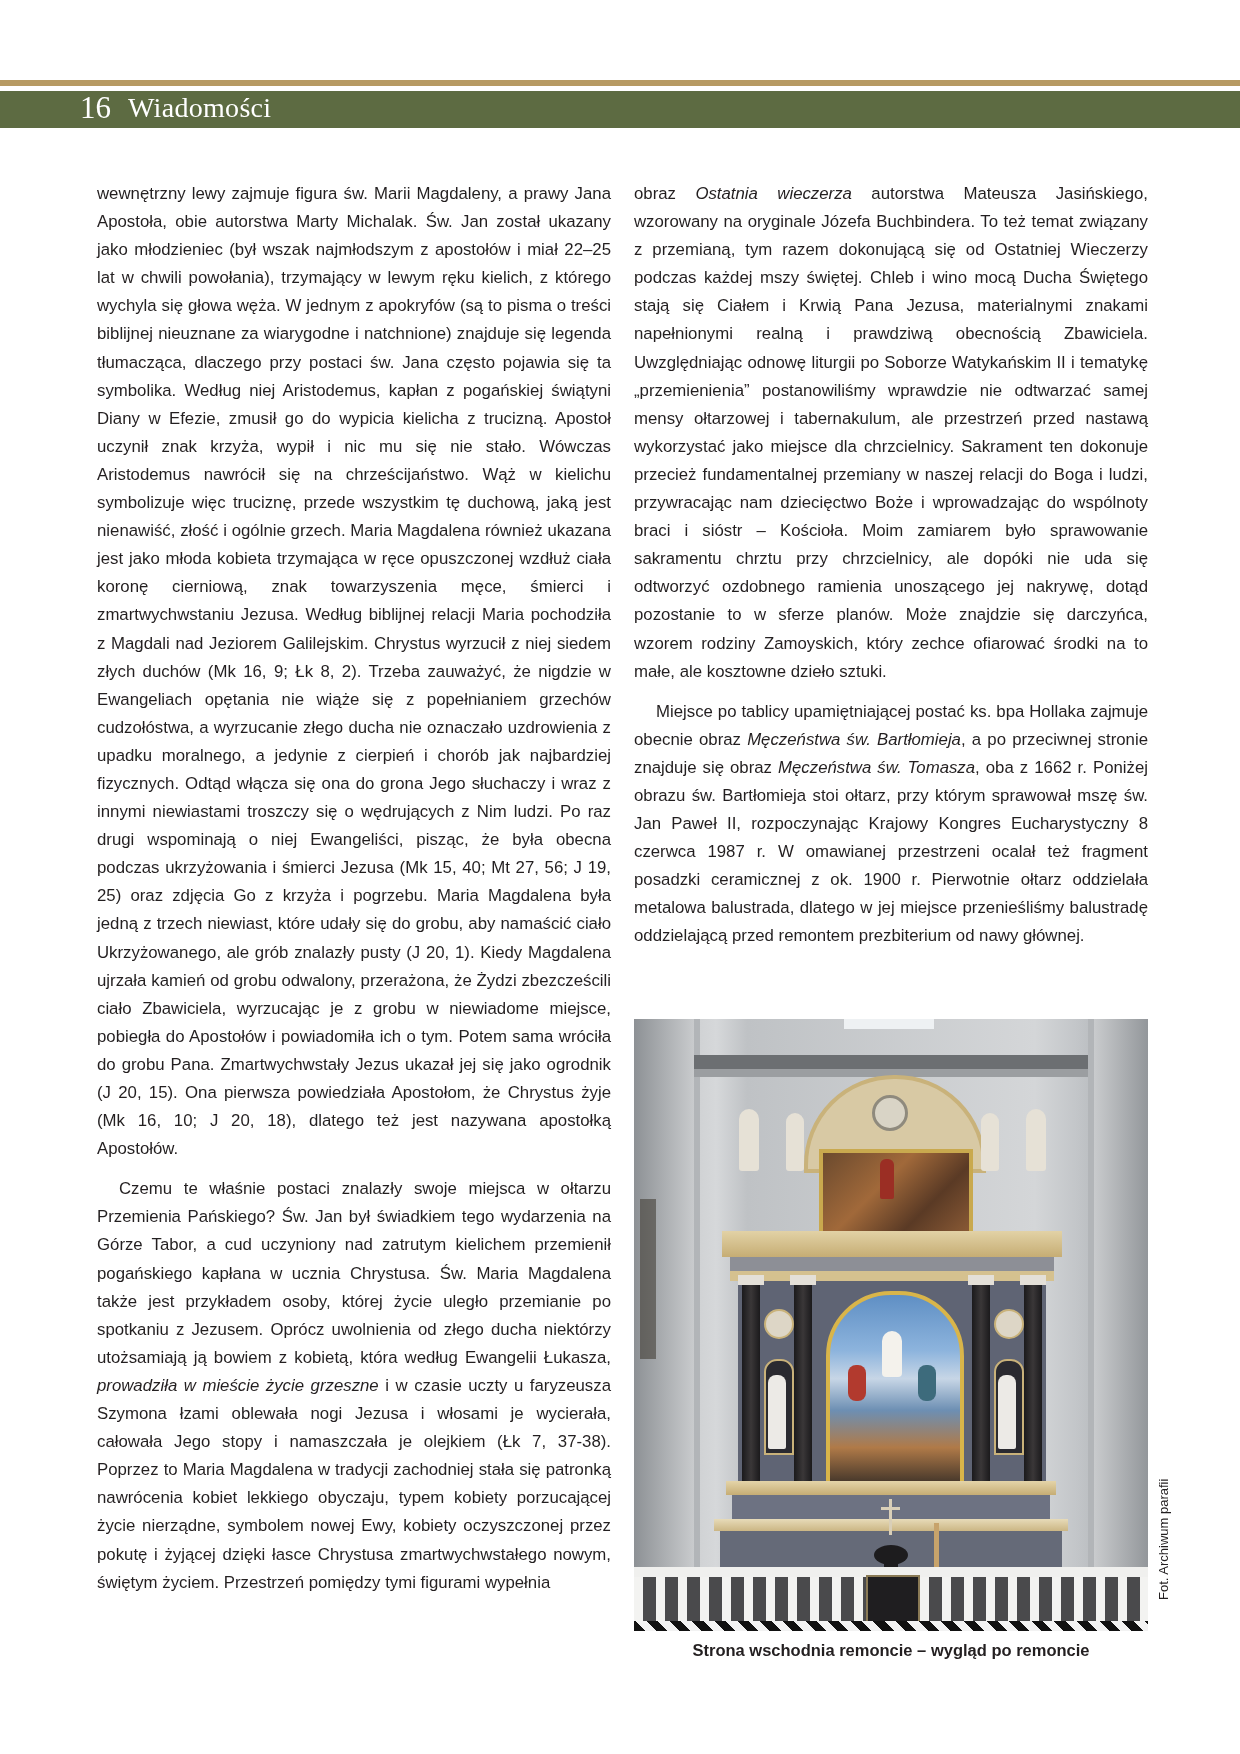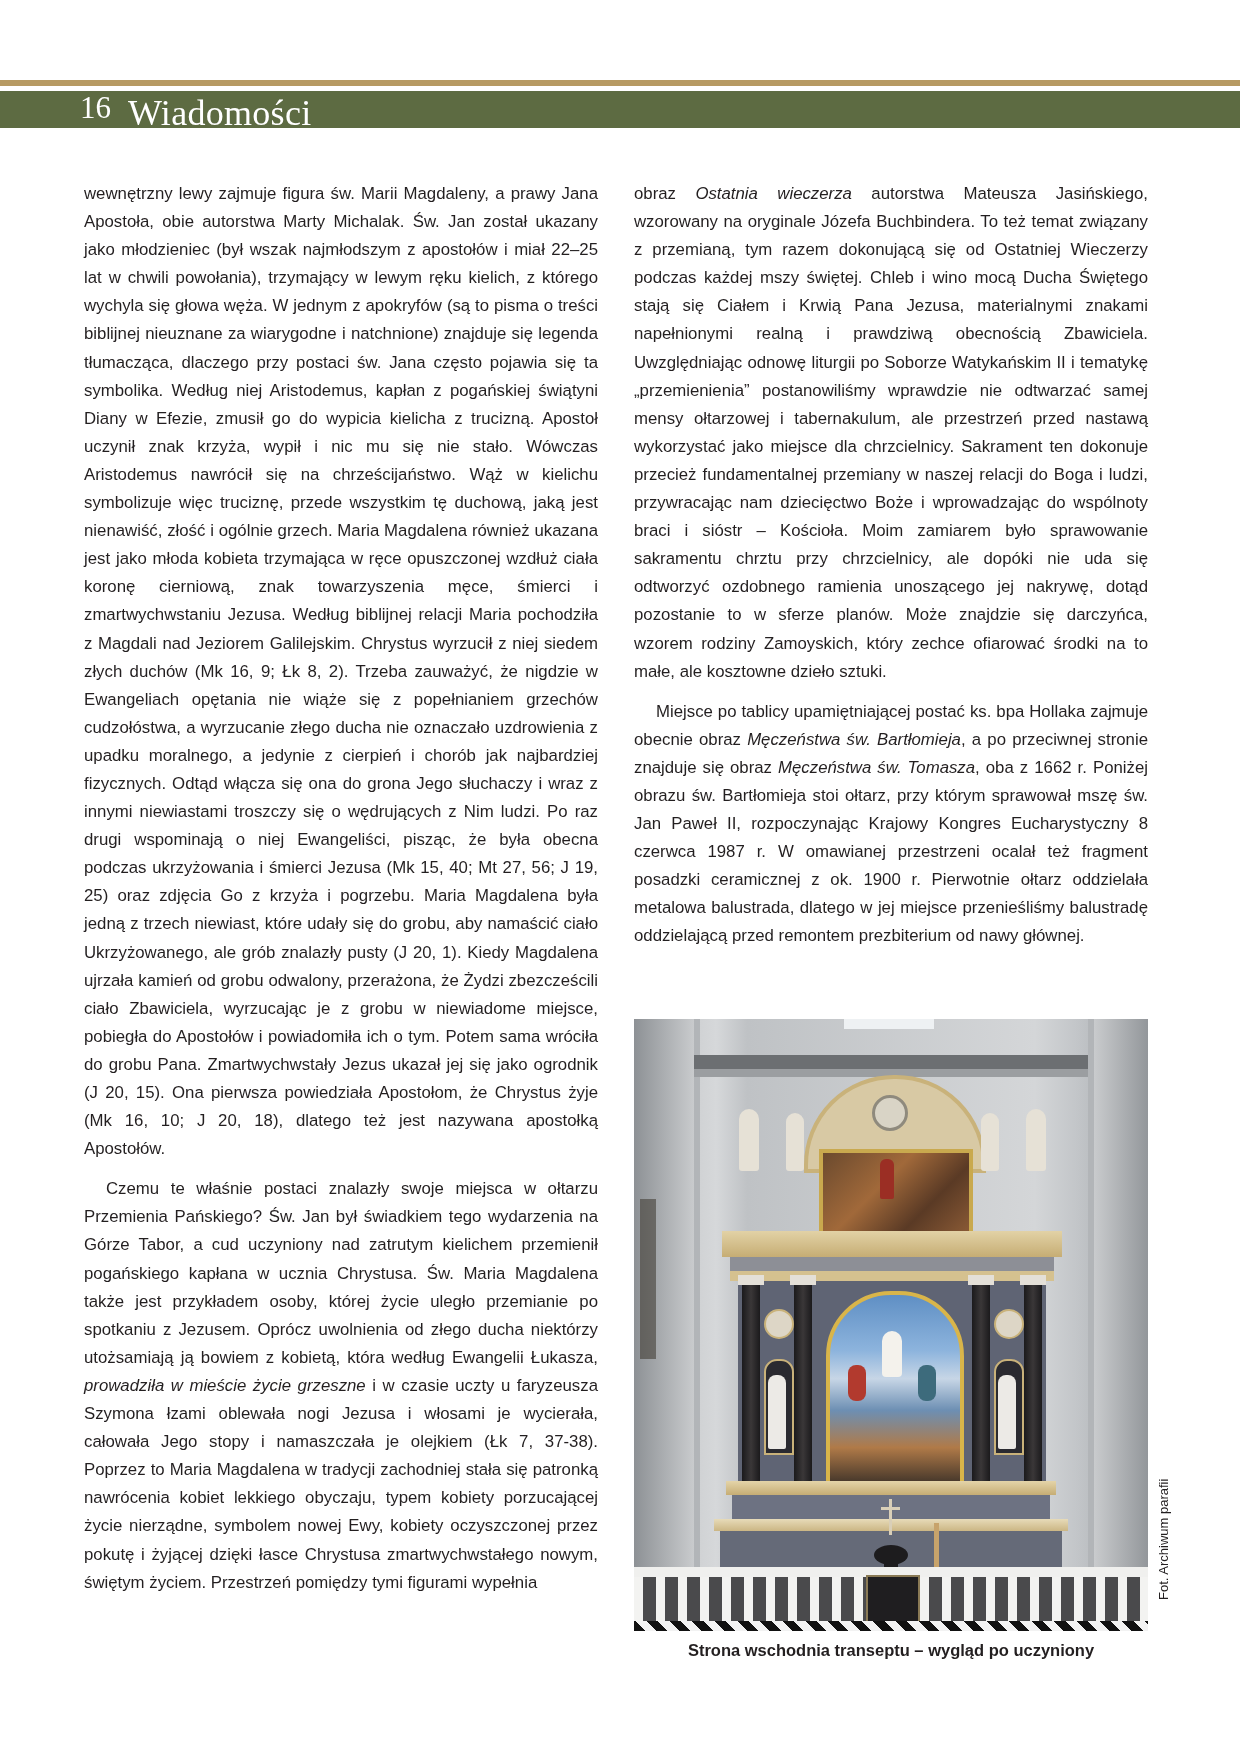--- a/index.html
+++ b/index.html
@@ -1,22 +1,22 @@
 <!DOCTYPE html>
 <html><head>
 <meta charset="utf-8">
 <style>
   html, body { margin:0; padding:0; background:#ffffff; }
   body { width:1240px; height:1754px; position:relative; overflow:hidden; font-family:"Liberation Sans", sans-serif; color:#231f20; }
   .gold-rule { position:absolute; left:0; top:80px; width:1240px; height:6px; background:#b79a63; }
   .header-band { position:absolute; left:0; top:91px; width:1240px; height:37px; background:#5d6b42; }
   .header-band .page-num { position:absolute; left:80px; top:-1px; font-family:"Liberation Serif", serif; font-size:31px; color:#ffffff; }
-  .header-band .section { position:absolute; left:128px; top:1px; font-family:"Liberation Serif", serif; font-size:36px; color:#ffffff; letter-spacing:0.3px; }
+  .header-band .section { position:absolute; left:128px; top:1px; font-family:"Liberation Serif", serif; font-size:28px; color:#ffffff; letter-spacing:0.3px; }
   .column { position:absolute; top:180px; width:514px; font-size:16.8px; line-height:28.1px; text-align:justify; }
-  .col-left { left:84px; }
+  .col-left { left:97px; }
   .col-right { left:634px; }
   .column p { margin:0; }
   .column p.indent { text-indent:22px; margin-top:12px; }
   .column i { font-style:italic; }
   .photo { position:absolute; left:634px; top:1019px; width:514px; height:612px; overflow:hidden; background:#c9cbcd; }
   .caption { position:absolute; left:634px; top:1641px; width:514px; text-align:center; font-weight:bold; font-size:16.5px; }
   .credit { position:absolute; left:1156px; top:1600px; transform-origin:left top; transform:rotate(-90deg); font-size:13px; color:#231f20; white-space:nowrap; }
   
   .ph { position:absolute; }
 </style>
@@ -101,14 +101,14 @@
   <div class="ph" style="left:240px;top:526px;width:34px;height:20px;border-radius:50%;background:#1d1c1e;"></div>
   <div class="ph" style="left:250px;top:540px;width:14px;height:30px;background:#1d1c1e;"></div>
   <div class="ph" style="left:300px;top:504px;width:5px;height:66px;background:#c7a36b;"></div>
 
   <div class="ph" style="left:0;top:548px;width:514px;height:10px;background:#f0f0ee;"></div>
   <div class="ph" style="left:0;top:558px;width:514px;height:44px;background:repeating-linear-gradient(90deg,#f3f3f1 0,#f3f3f1 9px,#4a4a4c 9px,#4a4a4c 22px);"></div>
   <div class="ph" style="left:232px;top:556px;width:50px;height:46px;background:#1f1e20;border:2px solid #8a7a55;"></div>
   <div class="ph" style="left:0;top:602px;width:514px;height:10px;background:repeating-linear-gradient(45deg,#111 0,#111 8px,#f2f2f2 8px,#f2f2f2 16px);"></div>
 </div>
 
-<div class="caption">Strona wschodnia transeptu – wygląd po uczyniony</div>
+<div class="caption">Strona wschodnia remoncie – wygląd po remoncie</div>
 <div class="credit">Fot. Archiwum parafii</div>
 
 </body></html>

